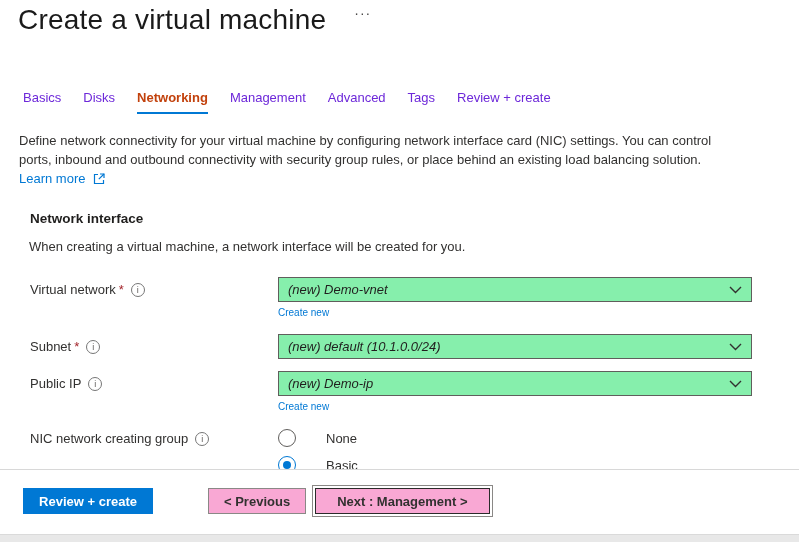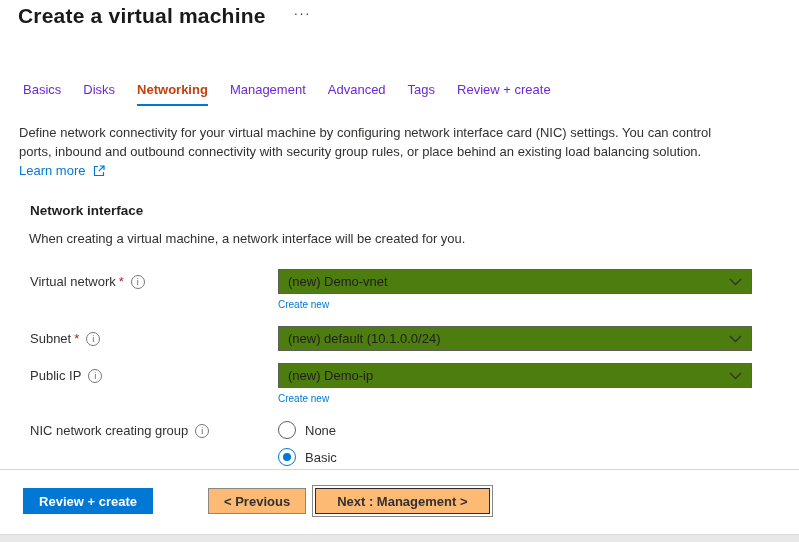--- a/index.html
+++ b/index.html
@@ -6,21 +6,21 @@
   html,body { background:#fff; }
   .page {
     position:relative; width:799px; height:542px; background:#fff;
     font-family:"Liberation Sans","DejaVu Sans",sans-serif;
     color:#323130; overflow:hidden;
   }
   .main { height:469px; overflow:hidden; }
 
   
   .title-row { display:flex; align-items:flex-start; padding:4px 0 0 18px; }
-  .page-title { font-size:21px; font-weight:bold; color:#1a1a1a; letter-spacing:0.2px; }
+  .page-title { font-size:28px; font-weight:normal; color:#1a1a1a; letter-spacing:0.2px; }
   .ellipsis-btn { margin-left:28px; margin-top:2px; font-size:14px; color:#494847; letter-spacing:1px; cursor:pointer; line-height:14px; }
 
   
   .tabs { display:flex; gap:22px; margin:54px 0 0 23px; font-size:13px; }
   .tab { padding-bottom:7px; color:#6d28d9; cursor:pointer; border-bottom:2px solid transparent; }
   .tab.active { font-weight:bold; color:#c2410c; border-bottom-color:#0078d4; }
 
   
   .intro { margin:17px 70px 0 19px; font-size:13px; line-height:19px; color:#323130; max-width:712px; }
   .link { color:#0078d4; text-decoration:none; cursor:pointer; }
@@ -37,49 +37,49 @@
   .row-label { width:248px; padding-top:5px; font-size:13px; display:flex; align-items:center; flex-shrink:0; }
   .req { color:#a4262c; margin-left:3px; }
   .info-icon {
     margin-left:7px; width:14px; height:14px; border:1px solid #767676; border-radius:50%;
     font-size:9px; line-height:12px; text-align:center; color:#605e5c; font-style:normal;
     display:inline-block; cursor:pointer; flex-shrink:0;
   }
   .control { width:474px; }
   .dropdown {
     display:flex; justify-content:space-between; align-items:center;
-    width:474px; height:25px; border:1px solid #605e5c; background:#4d7c0f;
-    padding:0 9px; font-size:13px; cursor:pointer; color:#201f1e;
+    width:474px; height:25px; border:1px solid #605e5c; background:#86efac;
+    padding:0 9px; font-size:13px; cursor:pointer; color:#201f1e;font-style:italic;
   }
   .chevron { width:13px; height:8px; flex-shrink:0; }
   .create-new { display:inline-block; margin-top:3px; font-size:10px; }
   .gap14 { height:14px; } .gap12 { height:12px; }
 
   
   .radio-group { padding-top:2px; }
   .radio-row { display:flex; align-items:center; height:20px; margin-bottom:7px; cursor:pointer; }
   .radio {
     width:18px; height:18px; border:1px solid #605e5c; border-radius:50%;
     margin-right:9px; flex-shrink:0; background:#fff; position:relative;
   }
   .radio.selected { border-color:#0078d4; }
   .radio.selected::after {
     content:""; position:absolute; left:4px; top:4px; width:8px; height:8px;
     border-radius:50%; background:#0078d4;
   }
-  .radio-label { font-size:13px; }
+  .radio-label { font-size:13px;margin-left:21px; }
 
   
   .footer { height:64px; border-top:1px solid #d8d8d8; display:flex; align-items:flex-start; padding:18px 0 0 23px; }
   .btn { font-size:13px; height:26px; cursor:pointer; font-family:inherit; }
   .btn-primary {
     width:130px; background:#0078d4; color:#fff; font-weight:bold; border:1px solid #0078d4;
   }
   .btn-secondary {
-    background:#fdba74; color:#323130; border:1px solid #8a8886; padding:0 15px; font-weight:600;
+    background:#f9a8d4; color:#323130; border:1px solid #8a8886; padding:0 15px; font-weight:600;
   }
   .btn-previous { margin-left:55px; }
   .btn-next { margin-left:9px; padding:0 21px; border:1px solid #2b2b2b; outline:1px solid #8a8886; outline-offset:2px; }
 
   .bottom-bar { position:absolute; left:0; right:0; bottom:0; height:8px; background:#e8e8e8; border-top:1px solid #dadada; }
 </style>
 </head>
 <body>
 
 <div class="page">

